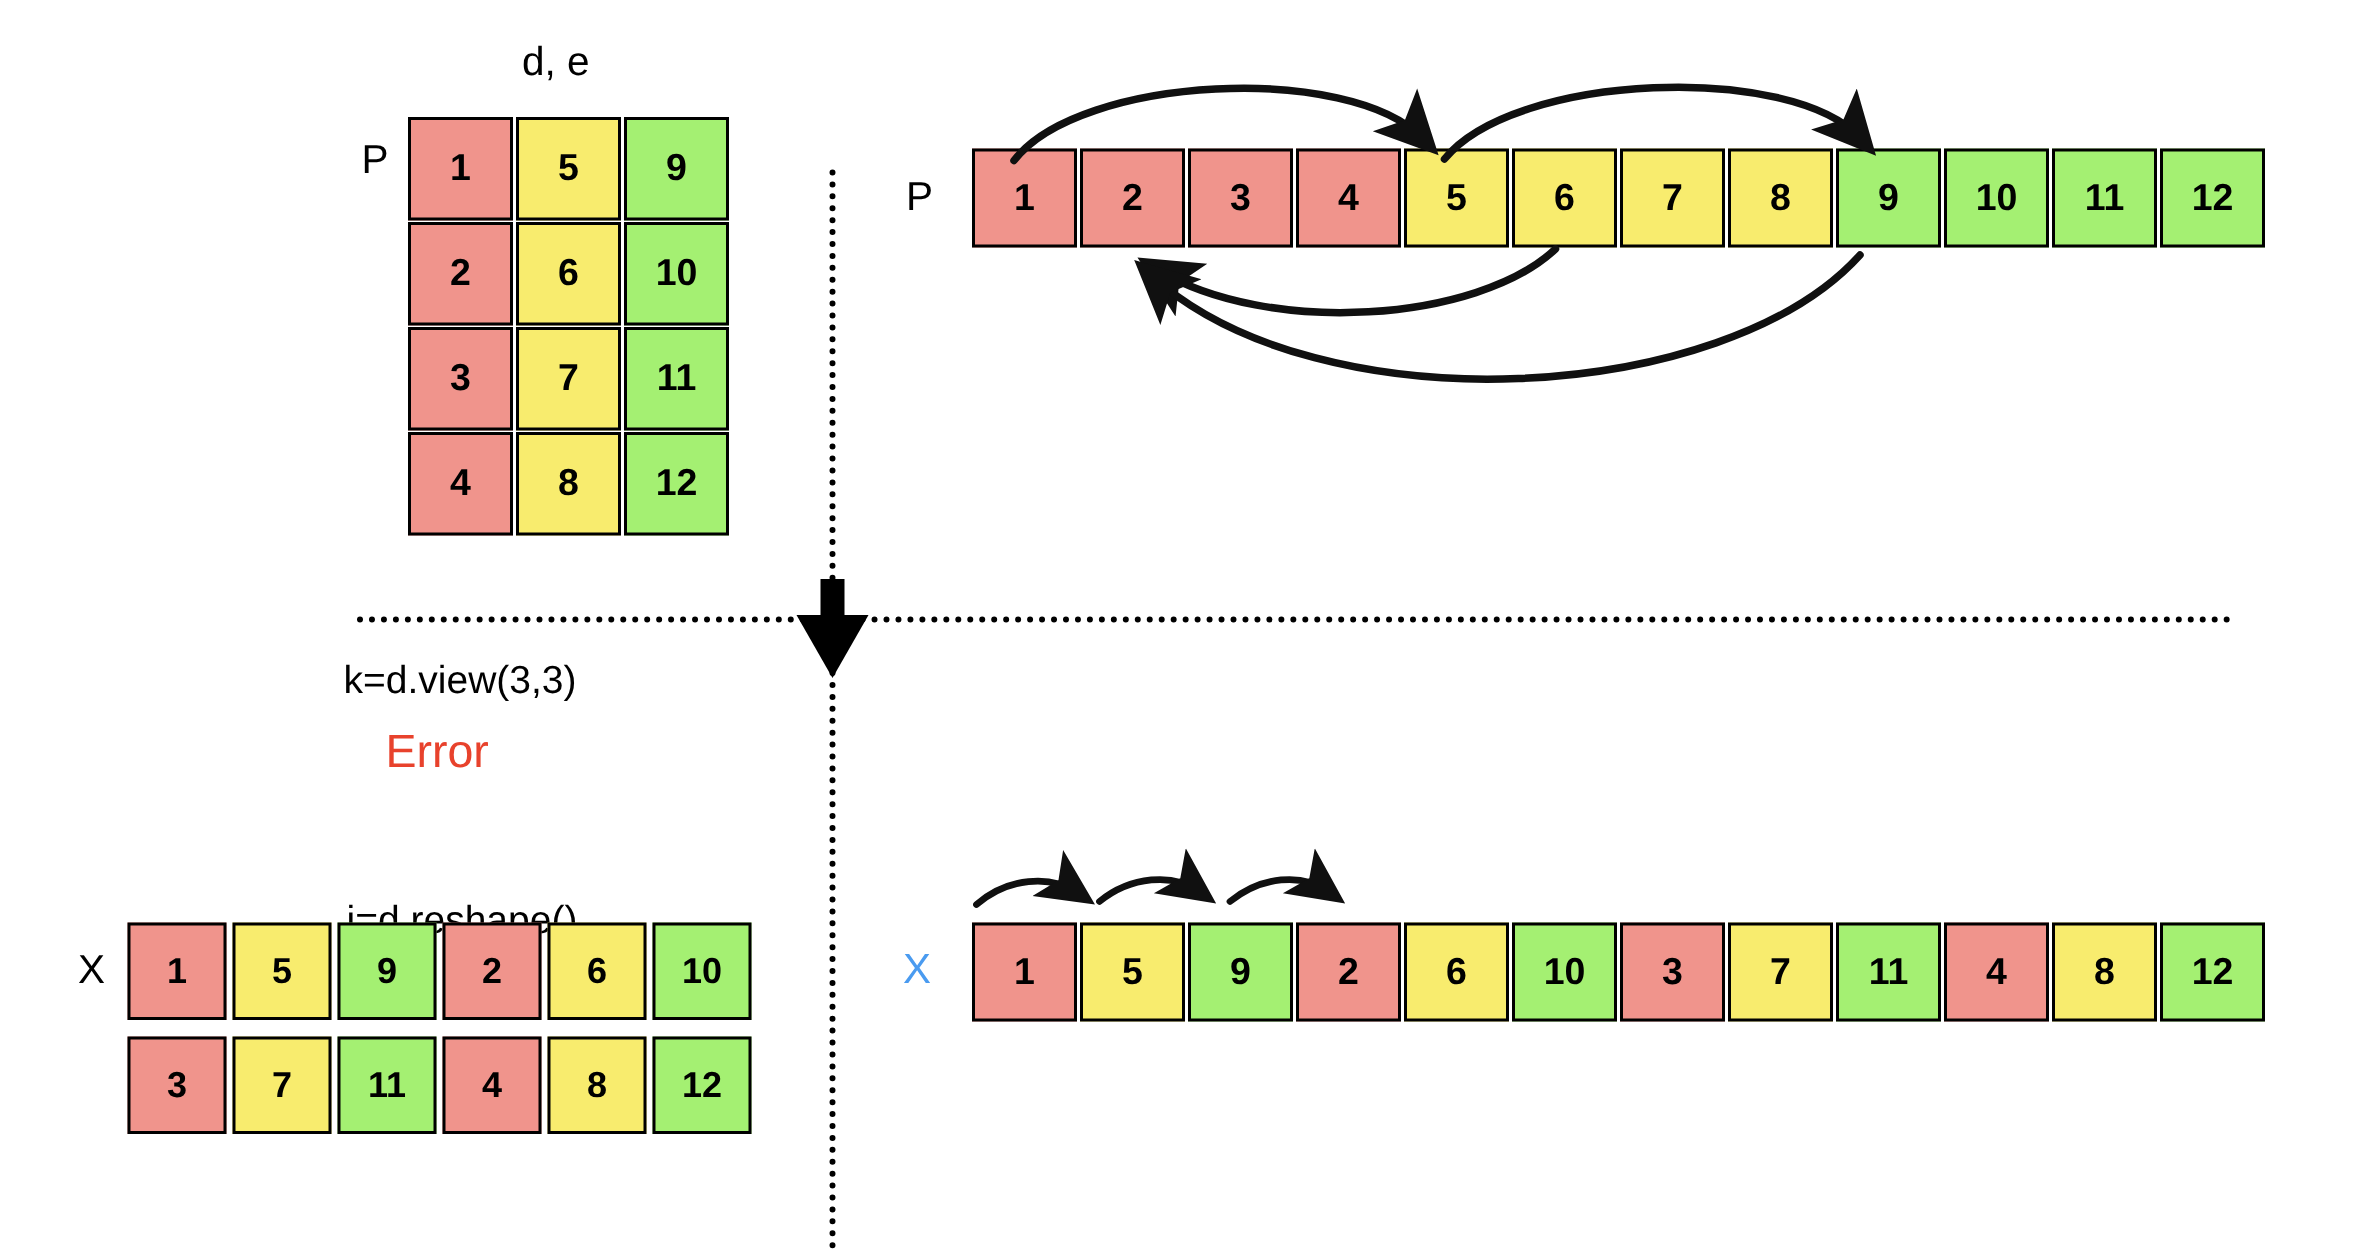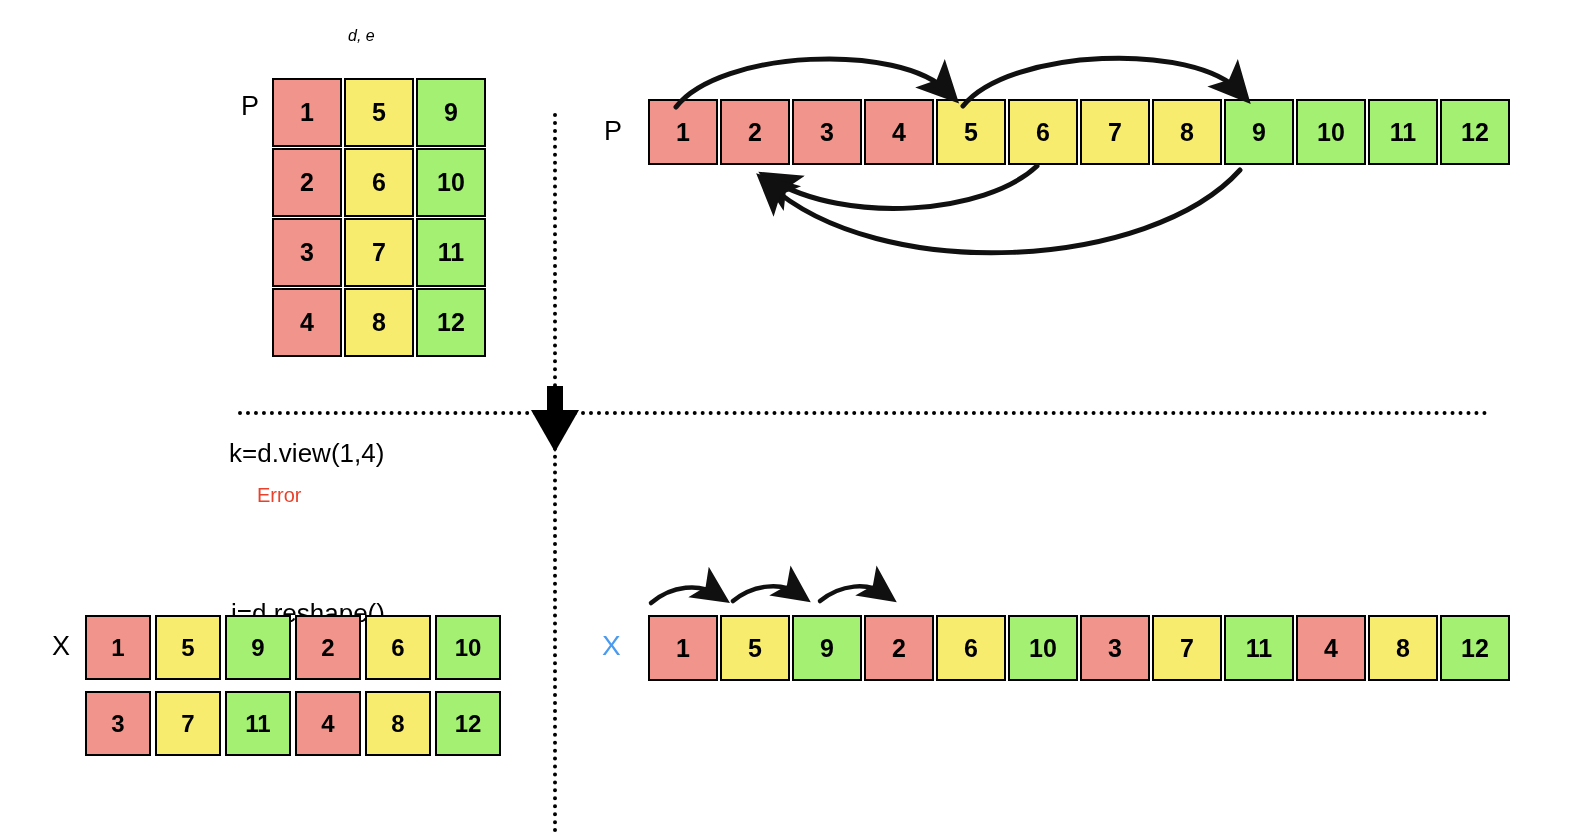--- a/index.html
+++ b/index.html
@@ -42,23 +42,23 @@
 
   
   .lbl {
     position: absolute;
     font-size: 25px;
     line-height: 1;
     white-space: nowrap;
     color: #000000;
     font-family: "Liberation Sans", sans-serif;
   }
-  .lbl-title { font-size: 16px; font-style: italic; }
+  .lbl-title { font-size: 27px; }
   .lbl-code  { font-size: 26px; }
-  .lbl-error { font-size: 20px; color: #E8422C; }
+  .lbl-error { font-size: 31px; color: #E8422C; }
   .lbl-blue  { font-size: 28px; color: #4A9BF0; }
   .lbl-row   { font-size: 27px; }
 
   
   .dotline-v {
     position: absolute;
     border-left: 4px dotted #000000;
   }
   .dotline-h {
     position: absolute;
@@ -108,21 +108,21 @@
       <div class="cell c-yellow" style="left: 936px; top: 99px; width: 70px; height: 66px; font-size: 25px;">5</div>
       <div class="cell c-yellow" style="left: 1008px; top: 99px; width: 70px; height: 66px; font-size: 25px;">6</div>
       <div class="cell c-yellow" style="left: 1080px; top: 99px; width: 70px; height: 66px; font-size: 25px;">7</div>
       <div class="cell c-yellow" style="left: 1152px; top: 99px; width: 70px; height: 66px; font-size: 25px;">8</div>
       <div class="cell c-green" style="left: 1224px; top: 99px; width: 70px; height: 66px; font-size: 25px;">9</div>
       <div class="cell c-green" style="left: 1296px; top: 99px; width: 70px; height: 66px; font-size: 25px;">10</div>
       <div class="cell c-green" style="left: 1368px; top: 99px; width: 70px; height: 66px; font-size: 25px;">11</div>
       <div class="cell c-green" style="left: 1440px; top: 99px; width: 70px; height: 66px; font-size: 25px;">12</div>
     </div>
 
-  <div class="lbl lbl-code" style="left:229px; top:440px;">k=d.view(1,4)</div>
+  <div class="lbl lbl-code" style="left:229px; top:440px;">k=d.view(3,3)</div>
   <div class="lbl lbl-error" style="left:257px; top:485px;">Error</div>
   <div class="lbl lbl-code" style="left:231px; top:600px;">j=d.reshape()</div>
 
   <div class="lbl lbl-row" style="left:52px; top:633px;">X</div>
   <div id="grid-bottom-left">
       <div class="cell c-red" style="left: 85px; top: 615px; width: 66px; height: 65px; font-size: 24px;">1</div>
       <div class="cell c-yellow" style="left: 155px; top: 615px; width: 66px; height: 65px; font-size: 24px;">5</div>
       <div class="cell c-green" style="left: 225px; top: 615px; width: 66px; height: 65px; font-size: 24px;">9</div>
       <div class="cell c-red" style="left: 295px; top: 615px; width: 66px; height: 65px; font-size: 24px;">2</div>
       <div class="cell c-yellow" style="left: 365px; top: 615px; width: 66px; height: 65px; font-size: 24px;">6</div>

